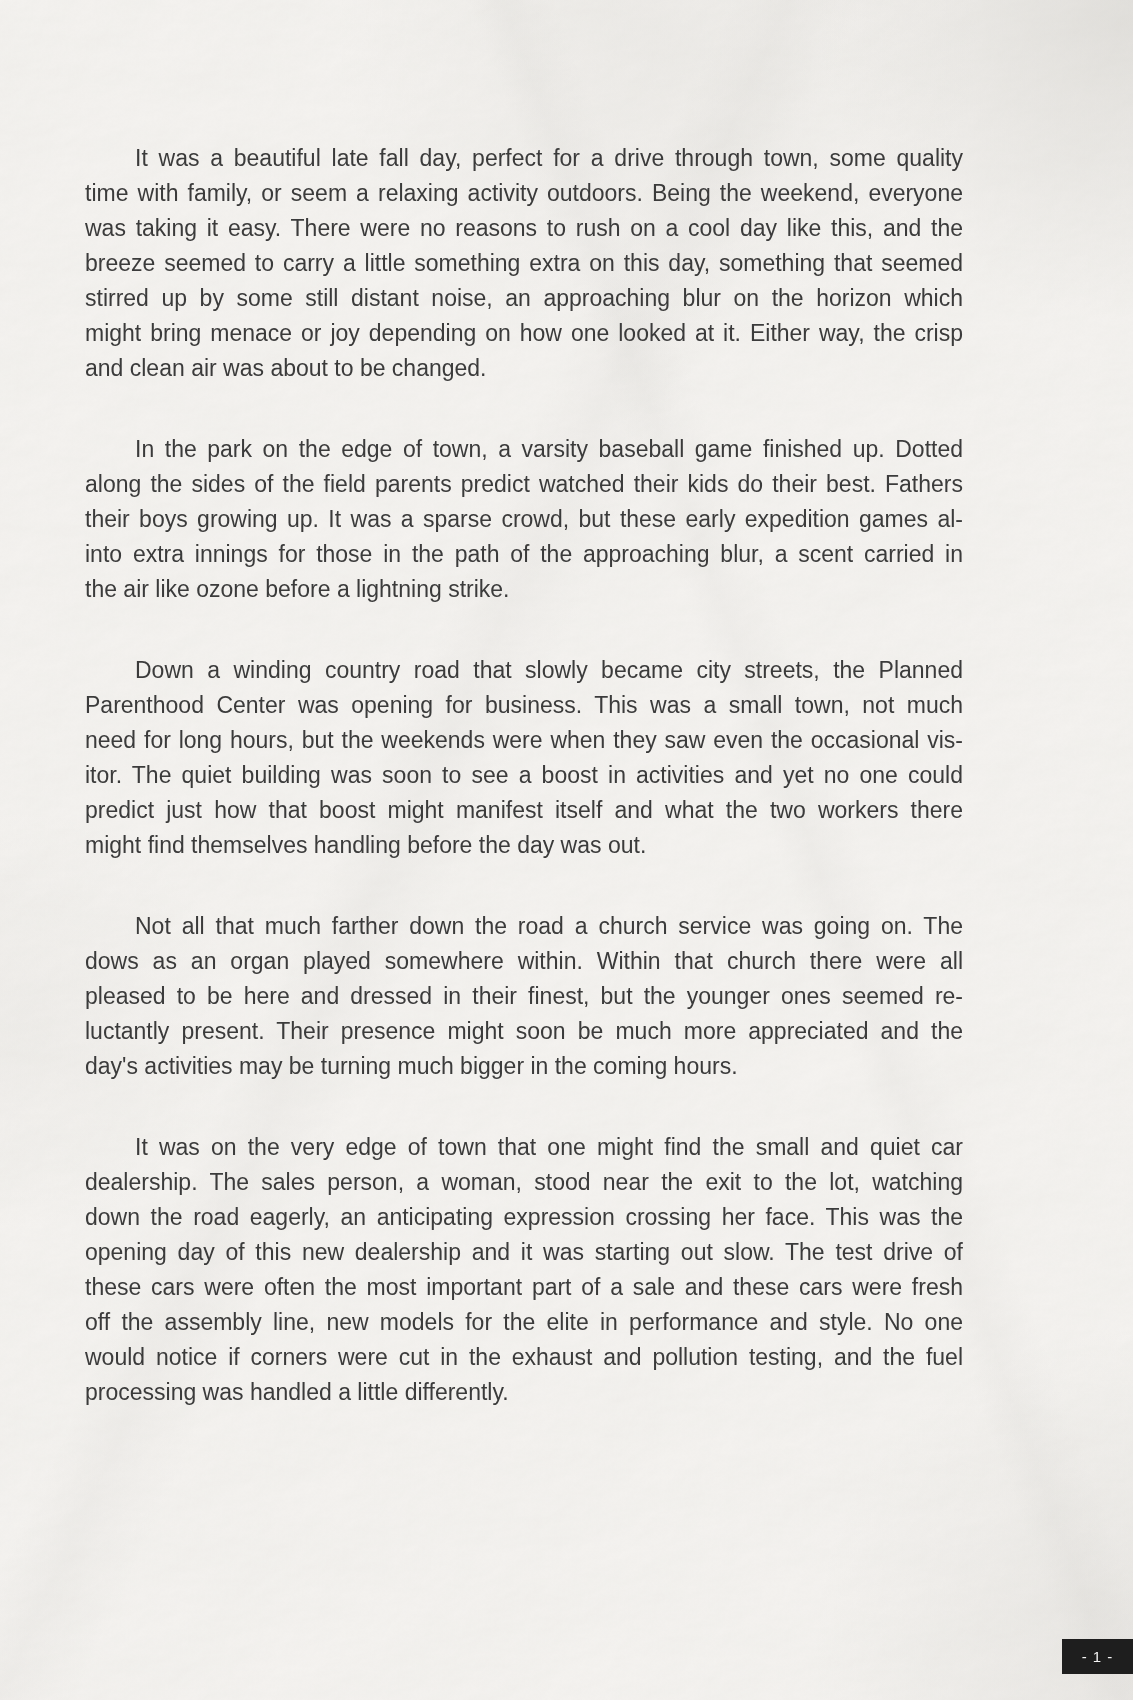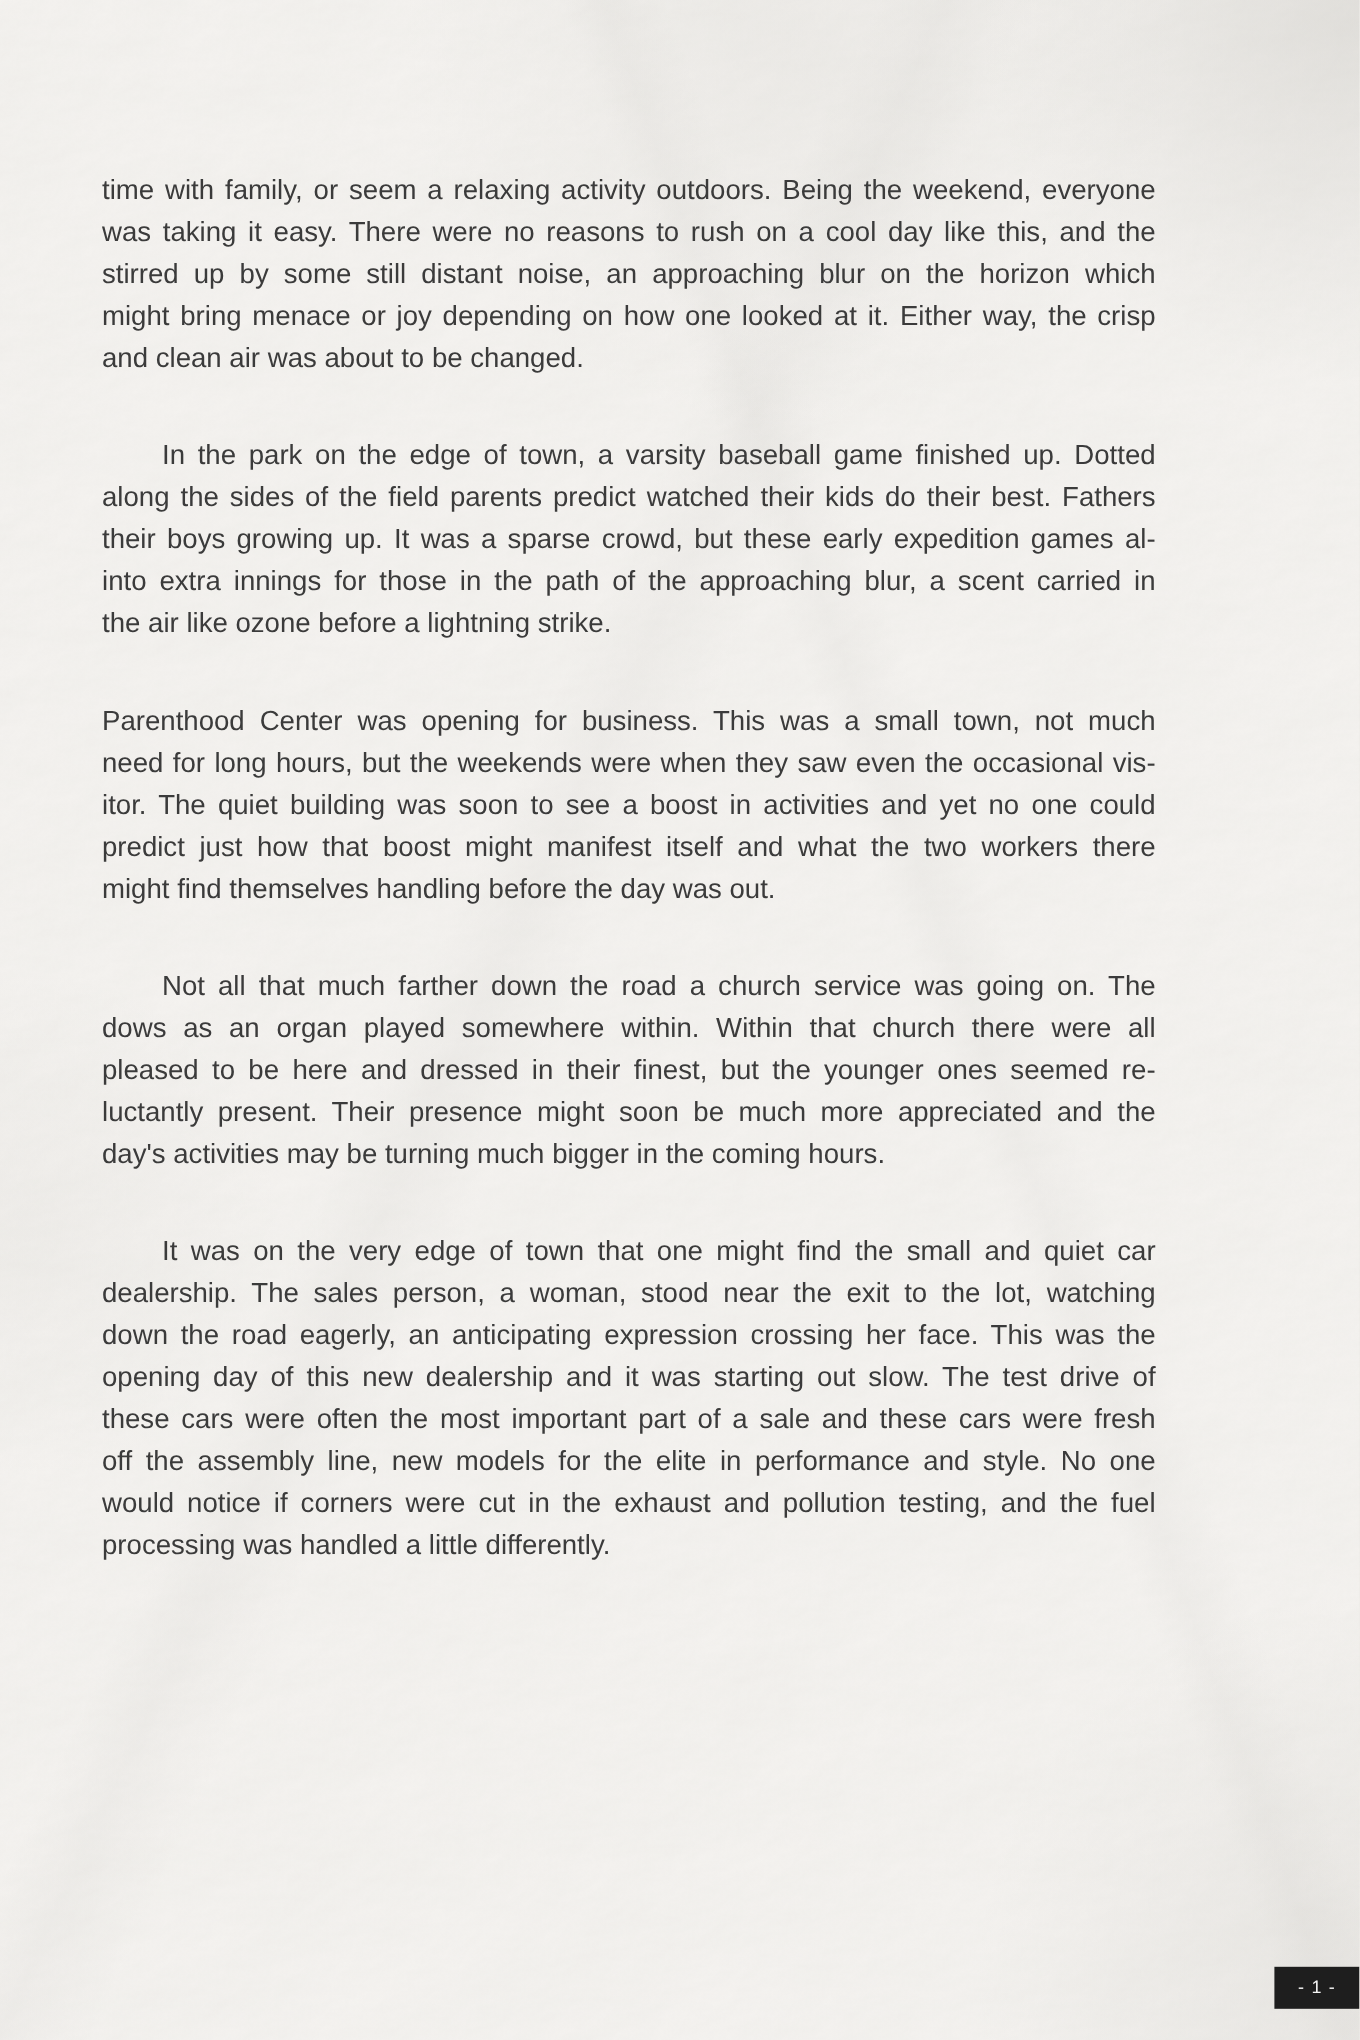--- a/index.html
+++ b/index.html
@@ -75,34 +75,37 @@
       </filter>
     </defs>
     <rect width="1133" height="1700" filter="url(#crump)"></rect>
     <rect width="1133" height="1700" filter="url(#grain)"></rect>
   </svg>
 
   <div class="shade"></div>
 
   <div class="content">
       <div class="para">
+        <div class="line first">It was a beautiful late fall day, perfect for a drive through town, some quality</div>
         <div class="line">time with family, or seem a relaxing activity outdoors. Being the weekend, everyone</div>
         <div class="line">was taking it easy. There were no reasons to rush on a cool day like this, and the</div>
+        <div class="line">breeze seemed to carry a little something extra on this day, something that seemed</div>
         <div class="line">stirred up by some still distant noise, an approaching blur on the horizon which</div>
         <div class="line">might bring menace or joy depending on how one looked at it. Either way, the crisp</div>
         <div class="line last">and clean air was about to be changed.</div>
       </div>
       <div class="para">
         <div class="line first">In the park on the edge of town, a varsity baseball game finished up. Dotted</div>
         <div class="line">along the sides of the field parents predict watched their kids do their best. Fathers</div>
         <div class="line">their boys growing up. It was a sparse crowd, but these early expedition games al-</div>
         <div class="line">into extra innings for those in the path of the approaching blur, a scent carried in</div>
         <div class="line last">the air like ozone before a lightning strike.</div>
       </div>
       <div class="para">
+        <div class="line first">Down a winding country road that slowly became city streets, the Planned</div>
         <div class="line">Parenthood Center was opening for business. This was a small town, not much</div>
         <div class="line">need for long hours, but the weekends were when they saw even the occasional vis-</div>
         <div class="line">itor.  The quiet building was soon to see a boost in activities and yet no one could</div>
         <div class="line">predict just how that boost might manifest itself and what the two workers there</div>
         <div class="line last">might find themselves handling before the day was out.</div>
       </div>
       <div class="para">
         <div class="line first">Not all that much farther down the road a church service was going on. The</div>
         <div class="line">dows as an organ played somewhere within. Within that church there were all</div>
         <div class="line">pleased to be here and dressed in their finest, but the younger ones seemed re-</div>

